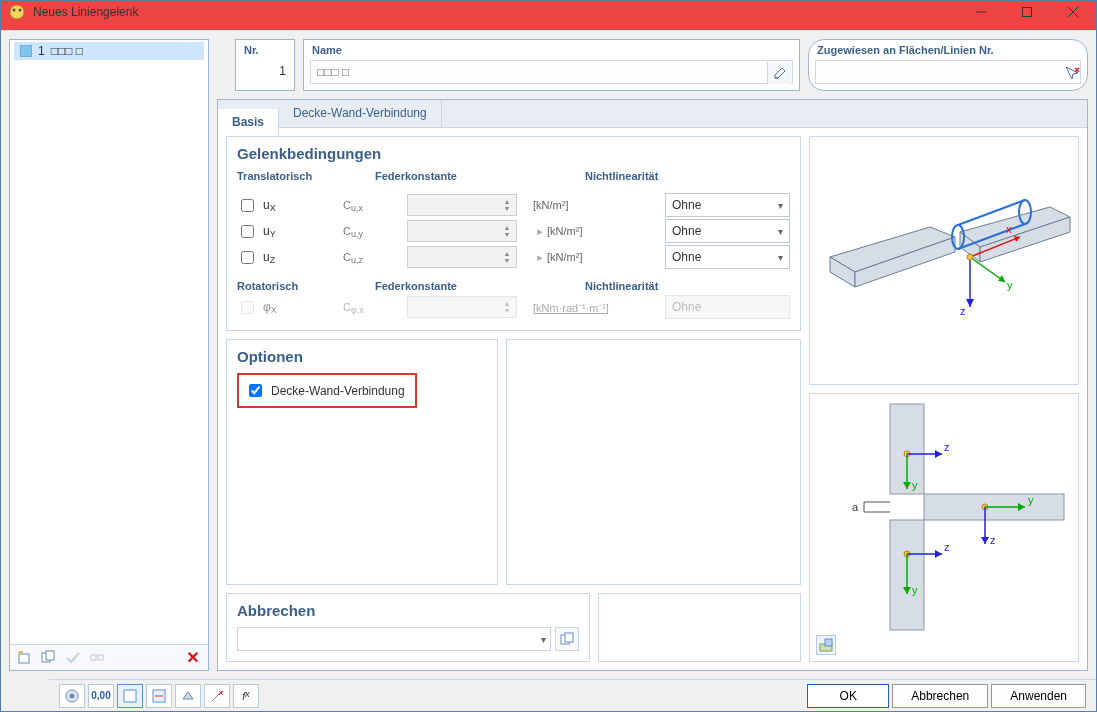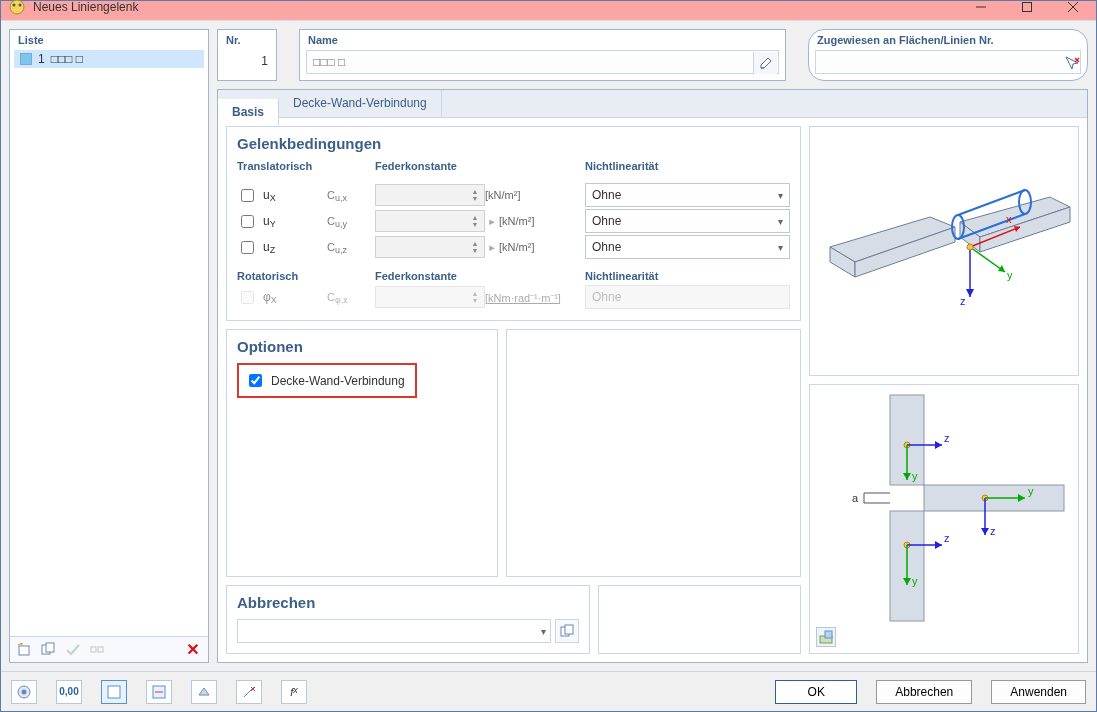--- a/index.html
+++ b/index.html
@@ -1,20 +1,20 @@
 <!DOCTYPE html>
 <html><head>
 <meta charset="utf-8">
 <style>
   * { box-sizing: border-box; font-family: 'Segoe UI', Tahoma, sans-serif; }
   body { margin: 0; background: #fff; font-size: 12px; color: #333; }
 
   .window { width: 1097px; height: 712px; border: 1px solid #5a7ca8; display: flex; flex-direction: column; background: #f0f0f0; }
 
-  .titlebar { height: 20px; background: #fca5a5; display: flex; align-items: center; padding: 0 0 8px 8px; border-bottom: 1px solid #ddd; }
+  .titlebar { height: 30px; background: #ef4444; display: flex; align-items: center; padding: 0 0 8px 8px; border-bottom: 1px solid #ddd; }
   .titlebar .app-icon { width: 16px; height: 16px; margin-right: 8px; display:inline-flex;align-items:center;justify-content:center;}
   .titlebar .title { flex: 1; font-size: 12px; color: #333; }
   .tbtn { width: 46px; height: 30px; display:flex; align-items:center; justify-content:center; font-size: 14px; color:#333; }
 
   .client { flex: 1; padding: 8px; display: flex; gap: 8px; background: #f0f0f0; overflow:hidden;}
 
   
   .panel { background: #fff; border: 1px solid #9fb6d3; position: relative; }
   .panel-title { font-size: 11px; font-weight: bold; color: #3b5f8a; padding: 4px 8px 2px; }
   .left-col { width: 200px; display:flex; flex-direction:column; gap:6px; }
@@ -22,40 +22,40 @@
   .list-body { flex:1; padding: 2px 4px; }
   .list-item { display:flex; align-items:center; gap:6px; background:#cfe6ff; padding:2px 6px; }
   .list-item .sq { width:12px; height:12px; background:#7cc7f0; border:1px solid #7aa9d6; }
   .left-toolbar { height:26px; display:flex; align-items:center; gap:2px; padding:0 4px; border-top:1px solid #c9d6e7; background:#f7f9fc;}
   .left-toolbar .tbicn { width:22px; height:20px; display:flex; align-items:center; justify-content:center; border:1px solid transparent; }
   .left-toolbar .spacer { flex:1; }
   .left-toolbar .del { color:#d11; font-weight:bold; font-size:16px;}
 
   
   .right-col { flex:1; display:flex; flex-direction:column; gap:8px; min-width:0;}
-  .top-row { display:flex; gap:22px; }
+  .top-row { display:flex; gap:8px;margin-left:18px; }
   .nr-box { width:60px; }
   .nr-val { padding: 6px 8px; text-align:right; color:#333; }
   .name-box { flex:1; position:relative; }
   .name-input { margin:2px 6px 6px; height:24px; background:#fdfdfd; border:1px solid #c9d6e7; display:flex; align-items:center; padding:0 6px; color:#777; position:relative;}
   .name-edit { position:absolute; right:1px; top:1px; width:24px; height:22px; background:#f4f6fa; border-left:1px solid #c9d6e7; display:flex; align-items:center; justify-content:center;}
   .assign-box { width:280px; position:relative;border-radius:16px;}
   .assign-body { margin:2px 6px 6px; height:24px; background:#fdfdfd; border:1px solid #c9d6e7; display:flex; align-items:center; padding:0 6px; }
   .assign-pick { position:absolute; right:4px; top:22px; width:22px; height:22px; display:flex; align-items:center; justify-content:center;}
 
   
   .tab-host { flex:1; background:#fff; border:1px solid #9fb6d3; display:flex; flex-direction:column; }
   .tabs { display:flex; height:28px; background:#e8edf4; border-bottom:1px solid #c9d6e7; }
   .tab { padding:6px 14px; font-size:12px; color:#3b5f8a; border-right:1px solid #c9d6e7; background:#e8edf4; }
   .tab.active { background:#fff; font-weight:bold; border-bottom:1px solid #fff; position:relative; top:9px; }
   .tab-body { flex:1; display:flex; gap:8px; padding:8px; overflow:hidden;}
   .center-column { flex:1; display:flex; flex-direction:column; gap:8px; min-width:0;}
   .group { border:1px solid #c9d6e7; background:#fff; padding:8px 10px 10px; }
   .group .group-title { font-size:15px; font-weight:bold; color:#3b5f8a; margin-bottom:8px; }
-  .gelenk-row { display:grid; grid-template-columns: 90px 48px 110px 70px 30px 1fr; align-items:center; gap:0; height:26px;}
+  .gelenk-row { display:grid; grid-template-columns: 90px 48px 110px 70px 30px 1fr; align-items:center; gap:16px; height:26px;}
   .gelenk-header { display:grid; grid-template-columns: 90px 48px 110px 70px 30px 1fr; font-size:11px; color:#3b5f8a; font-weight:bold; margin-bottom:10px;}
   .chk { display:inline-flex; align-items:center; gap:6px; }
   .chk input { width:13px; height:13px; }
   .sub { font-size:9px; position:relative; top:2px;}
   .const { color:#777; font-size:11px;}
   .spin { height:22px; background:#f2f2f2; border:1px solid #d0d0d0; display:flex; align-items:center; justify-content:flex-end; padding-right:2px; }
   .spin .arrow { width:14px; display:flex; flex-direction:column; font-size:7px; line-height:7px; color:#888; align-items:center;}
   .unit { font-size:11px; color:#666; }
   .combo { height:24px; background:#fff; border:1px solid #c0c8d6; display:flex; align-items:center; padding:0 6px; position:relative; }
   .combo .caret { position:absolute; right:6px; color:#666; font-size:10px;}
@@ -73,21 +73,21 @@
   .kommentar-box { flex:0.63; }
   .kommentar-body { display:flex; gap:4px; align-items:center;}
   .kommentar-body .kinput { flex:1; height:24px; background:#fff; border:1px solid #c9d6e7; display:flex; align-items:center; justify-content:flex-end; padding:0 4px;}
   .kommentar-body .kinput .caret { color:#666; font-size:10px;}
   .kommentar-blank { flex:0.37; border:1px solid #c9d6e7; background:#fff;}
 
   .right-preview { width:270px; display:flex; flex-direction:column; gap:8px; }
   .preview-box { border:1px solid #c9d6e7; background:#fff; flex:1; position:relative; overflow:hidden;}
   .preview-tool { position:absolute; left:6px; bottom:6px; width:20px; height:20px; background:#eef3fa; border:1px solid #b7c7dc; display:flex; align-items:center; justify-content:center; font-size:11px;}
 
-  .footer { height:40px; background:#f0f0f0; border-top:1px solid #c9d6e7; display:flex; align-items:center; padding:0 10px; gap:19px;}
+  .footer { height:32px; background:#f0f0f0; border-top:1px solid #c9d6e7; display:flex; align-items:center; padding:0 10px; gap:3px;margin-left:48px;}
   .footer .ficn { width:26px; height:24px; background:#fff; border:1px solid #b7c7dc; display:flex; align-items:center; justify-content:center; font-size:11px;}
   .footer .ficn.active { border:1px solid #5a8fd6; background:#e8f1fe;}
   .footer .fspace { flex:1; }
   .footer button { height:24px; min-width:82px; background:#fdfdfd; border:1px solid #999; font-size:12px; padding:0 18px;}
   .footer button.primary { border:1px solid #2a5fa3; background:#fff;}
 
   svg { display:block; }
 </style>
 </head>
 <body>
@@ -118,21 +118,20 @@
           <line x1="0" y1="0" x2="10" y2="10" stroke="#333"></line>
           <line x1="10" y1="0" x2="0" y2="10" stroke="#333"></line>
         </svg>
     </div>
   </div>
 
   <div class="client">
 
     <div class="left-col">
       <div class="panel list-panel">
-        <div class="panel-title">Liste</div>
         <div class="list-body">
           <div class="list-item">
             <span class="sq"></span>
             <span>1</span>
             <span>□□□ □</span>
           </div>
         </div>
         <div class="left-toolbar">
           <div class="tbicn">
               <svg width="16" height="16">

